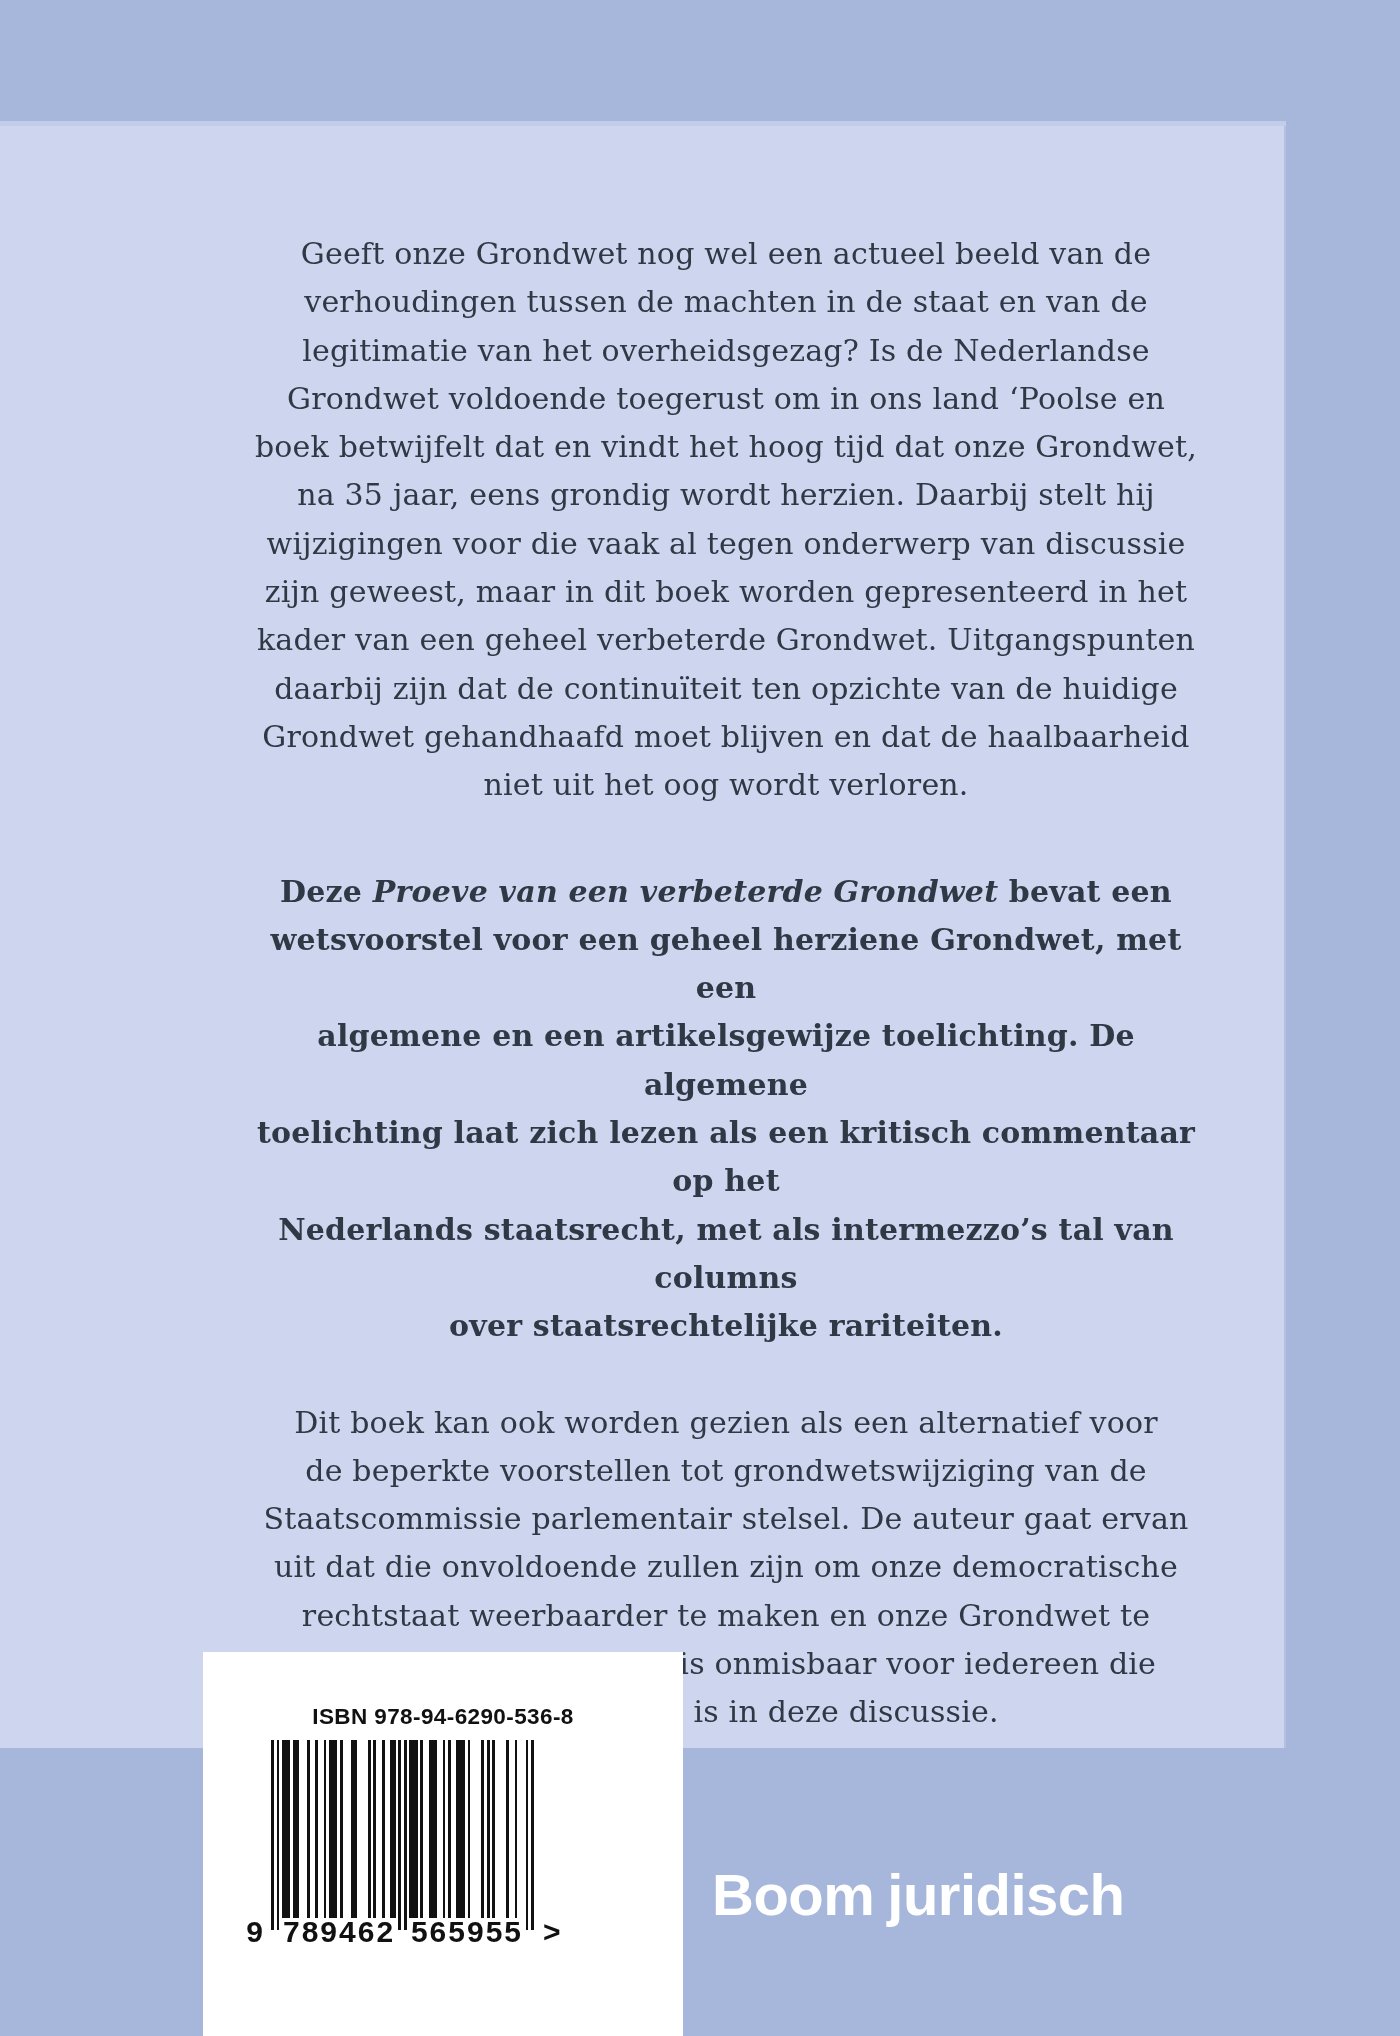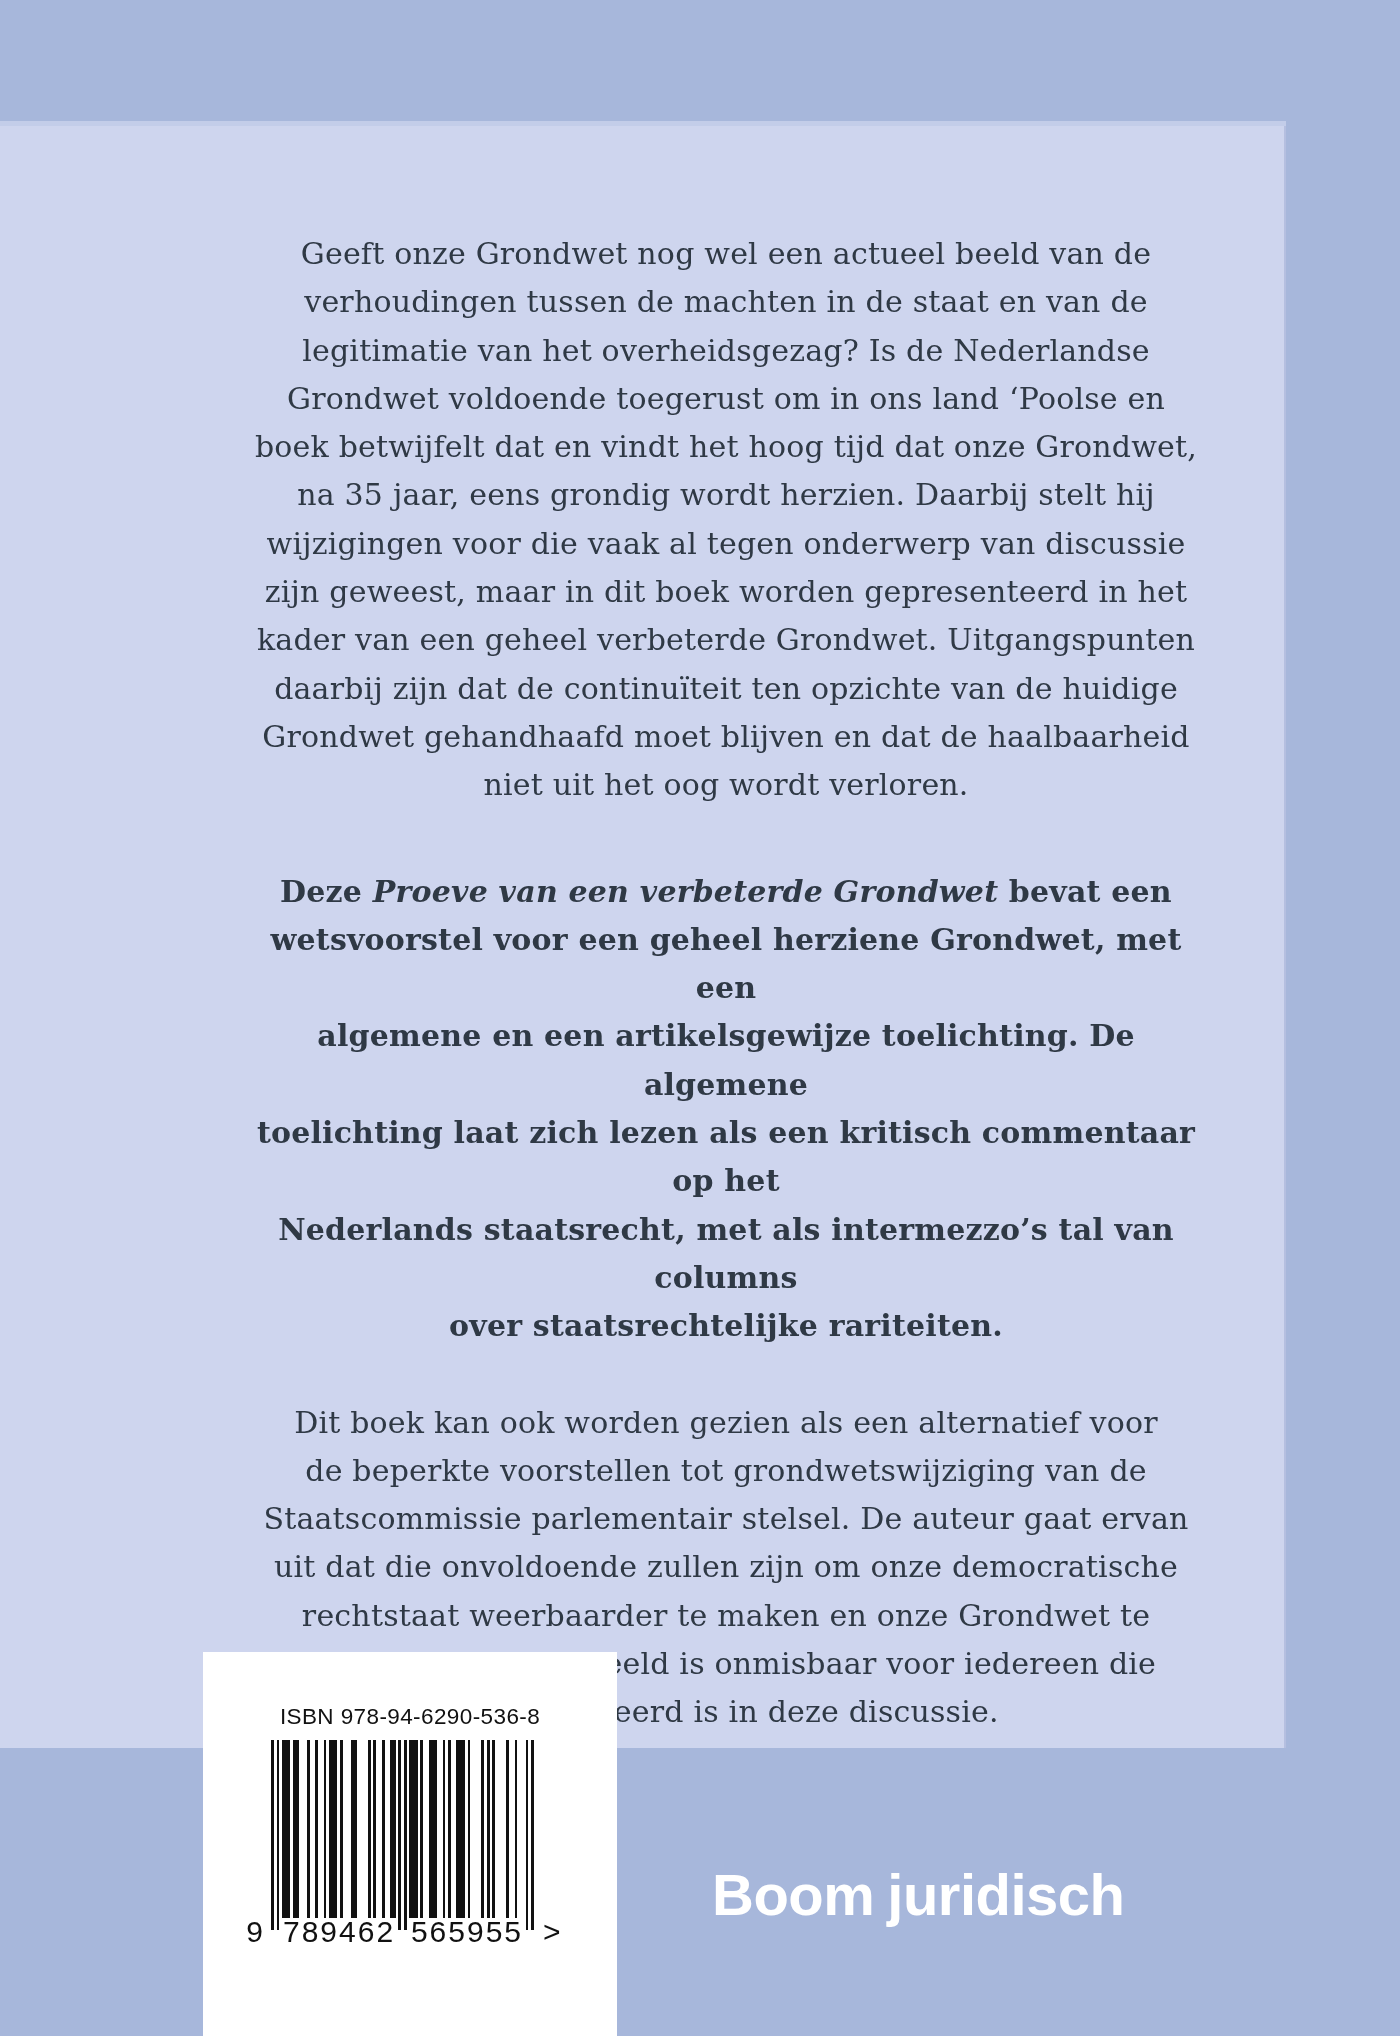--- a/index.html
+++ b/index.html
@@ -18,22 +18,23 @@
   .blurb{
     position:absolute;left:236px;top:230px;width:980px;
     color:var(--ink,#2f3945);
     font-size:30px;line-height:48.3px;letter-spacing:.2px;text-align:center;
   }
   .para{margin:0;}
   .para + .para.gap-big{margin-top:58px;font-weight:bold;}
   .para + .para.gap-std{margin-top:48px;}
   .blurb .it{font-style:italic;}
   .isbn-box{
-    position:absolute;left:203px;top:1652px;width:414px;height:384px;
+    position:absolute;left:203px;top:1652px;width:480px;height:384px;
     background:#ffffff;
+    font-weight:bold;
   }
   .isbn-label{
     position:absolute;left:0;top:52px;width:100%;
     text-align:center;
     font-family:"Liberation Sans", sans-serif;
     font-size:22.5px;letter-spacing:.4px;
     color:var(--barcode_ink,#111111);
   }
   .barcode{position:absolute;left:68px;top:88px;width:263px;height:190px;}
   .digits{

